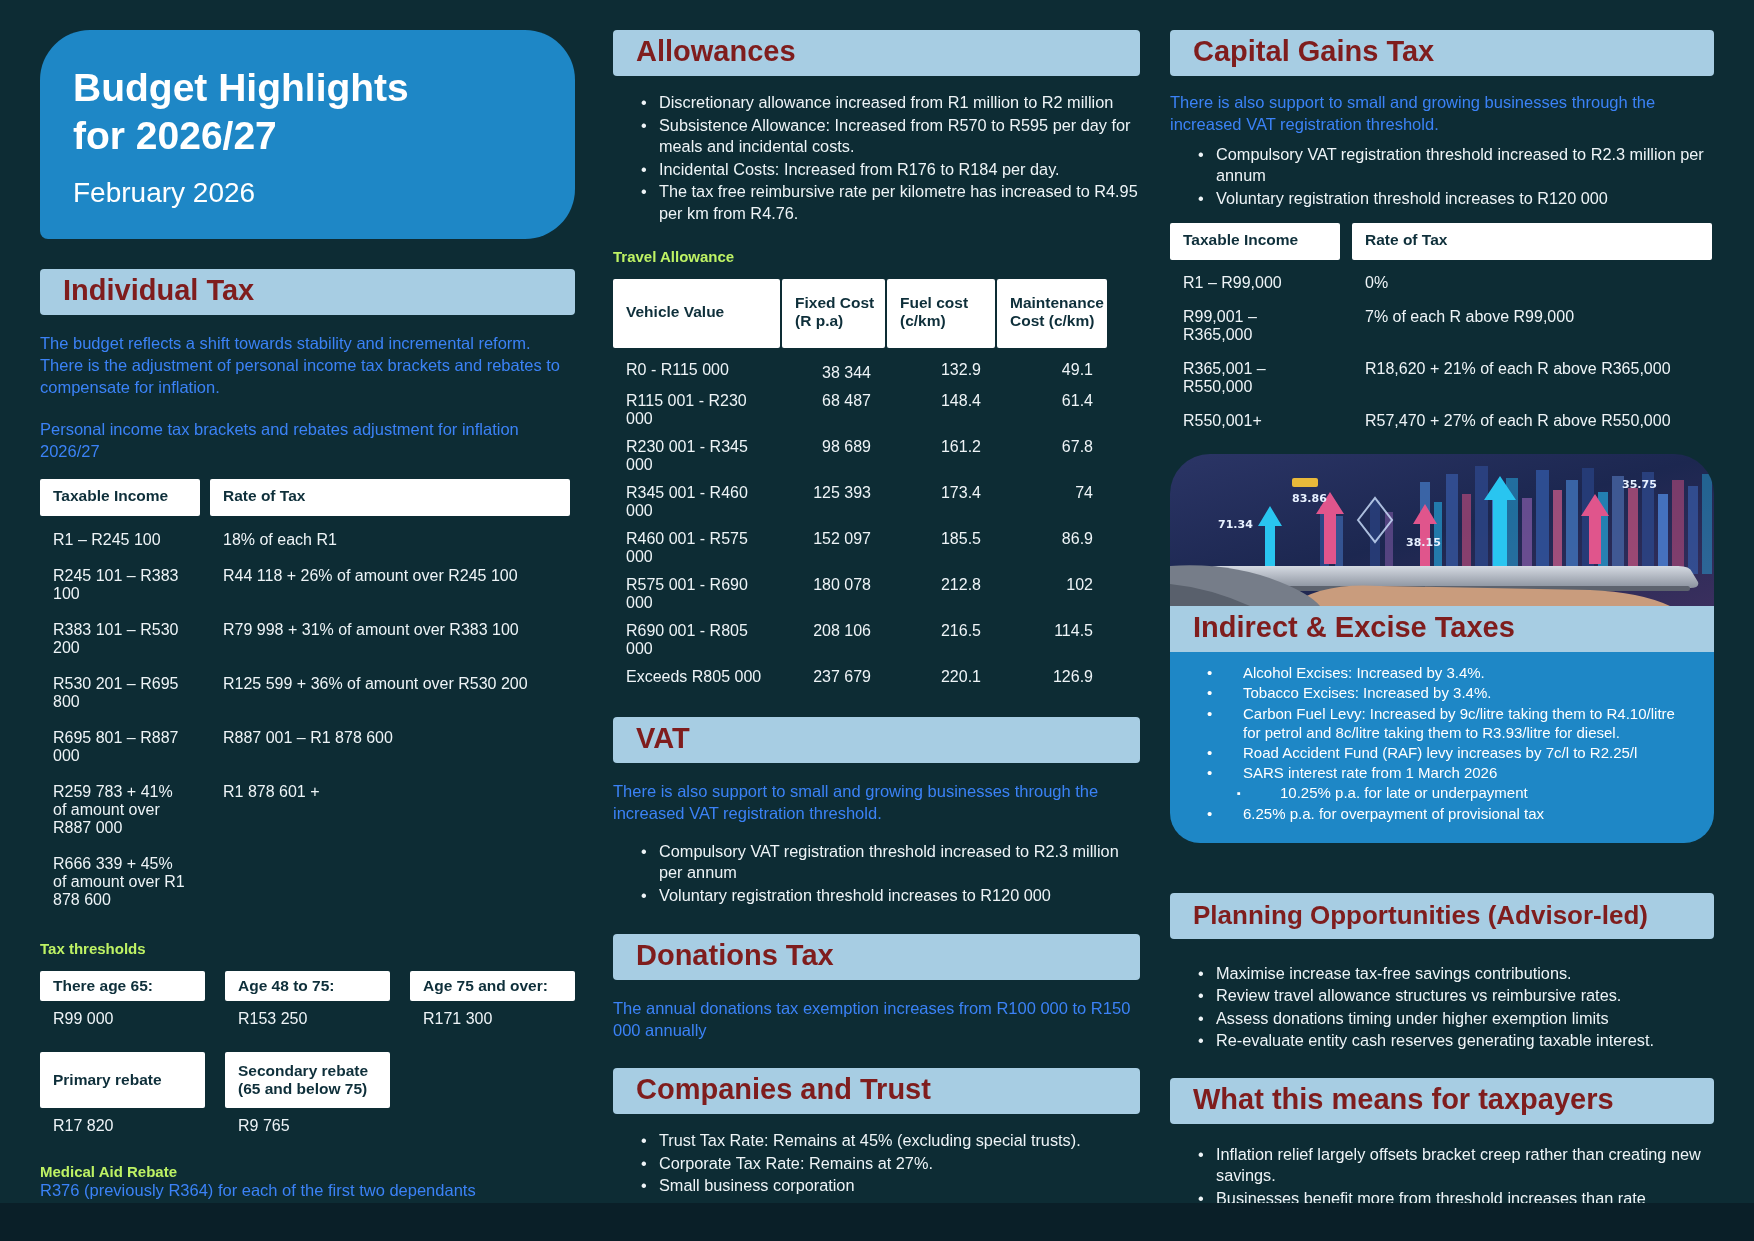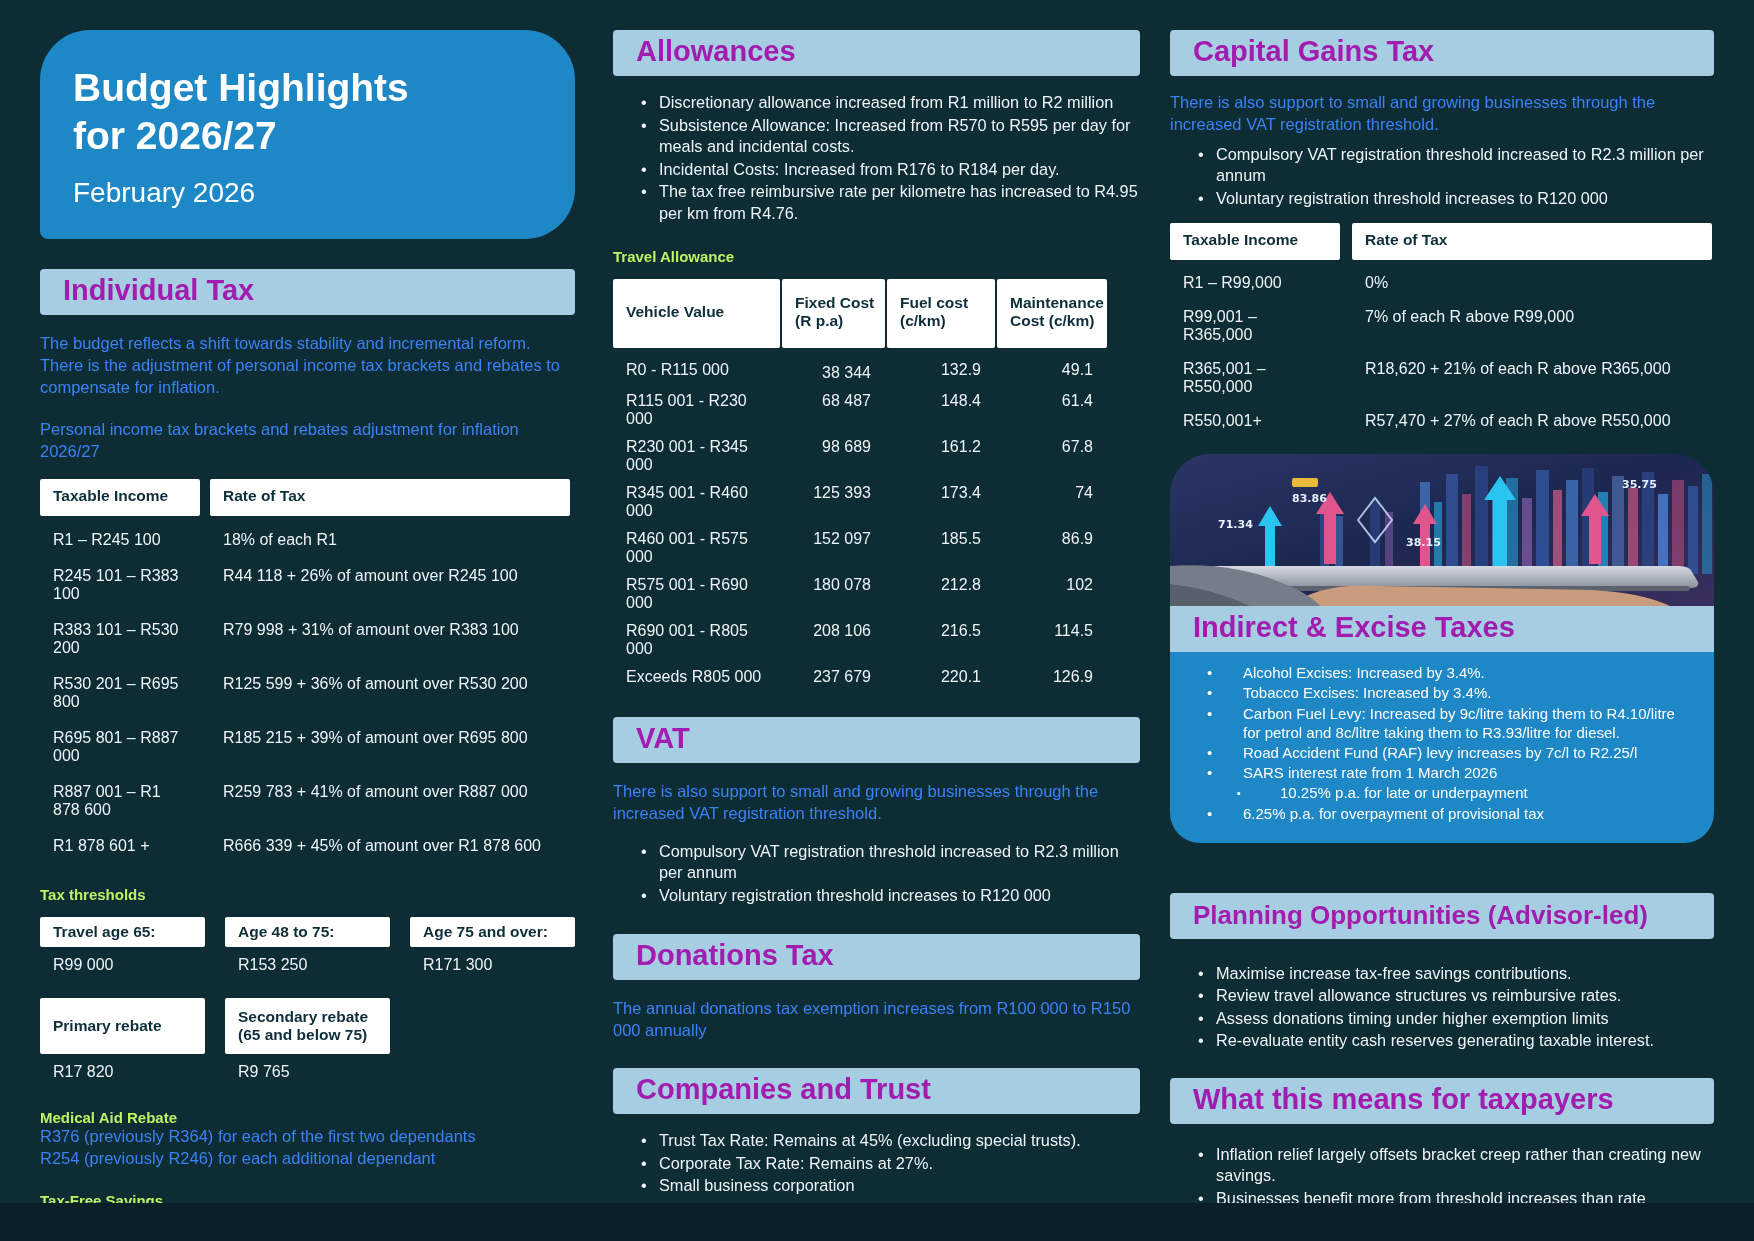--- a/index.html
+++ b/index.html
@@ -13,21 +13,21 @@
   #col1{left:40px;width:535px;}
   #col2{left:613px;width:527px;}
   #col3{left:1170px;width:544px;}
 
   
   .hero{background:#1e87c6;border-radius:50px 50px 50px 8px;padding:34px 28px 30px 33px;}
   .hero .t{font-size:39px;font-weight:bold;line-height:1.22;color:#fff;}
   .hero .s{font-size:28px;margin-top:18px;color:#fff;}
 
   
-  .band{background:#a7cde3;color:#a21caf;font-weight:bold;font-size:29px;
+  .band{background:#a7cde3;color:#7f1d1d;font-weight:bold;font-size:29px;
         padding:5px 10px 8px 23px;border-radius:4px;}
   .band.small{font-size:26px;padding-top:7px;}
 
   .body-text{font-size:16.5px;line-height:1.33;color:#3b82f6;}
   .mt8{margin-top:8px}.mt14{margin-top:14px}.mt16{margin-top:16px}.mt18{margin-top:18px}
   .mt20{margin-top:20px}.mt22{margin-top:22px}.mt24{margin-top:24px}.mt26{margin-top:26px}
   .mt28{margin-top:28px}.mt30{margin-top:30px}.mt50{margin-top:50px}
 
   .small-heading{font-size:15px;font-weight:bold;color:#bef264;}
 
@@ -94,32 +94,31 @@
 
     <div class="td" style="margin-top:6px">R1 – R245 100</div>
     <div class="td" style="margin-top:6px">18% of each R1</div>
     <div class="td">R245 101 – R383 100</div>
     <div class="td">R44 118 + 26% of amount over R245 100</div>
     <div class="td">R383 101 – R530 200</div>
     <div class="td">R79 998 + 31% of amount over R383 100</div>
     <div class="td">R530 201 – R695 800</div>
     <div class="td">R125 599 + 36% of amount over R530 200</div>
     <div class="td">R695 801 – R887 000</div>
-    <div class="td">R185 215 + 39% of amount over R695 800</div>
     <div class="td">R887 001 – R1 878 600</div>
     <div class="td">R259 783 + 41% of amount over R887 000</div>
     <div class="td">R1 878 601 +</div>
     <div class="td">R666 339 + 45% of amount over R1 878 600</div>
   </div>
 
   <div class="small-heading mt22">Tax thresholds</div>
 
   <div class="cards3 mt14">
     <div>
-      <div class="mini-th">Travel age 65:</div>
+      <div class="mini-th">There age 65:</div>
       <div class="mini-val">R99 000</div>
     </div>
     <div>
       <div class="mini-th">Age 48 to 75:</div>
       <div class="mini-val">R153 250</div>
     </div>
     <div>
       <div class="mini-th">Age 75 and over:</div>
       <div class="mini-val">R171 300</div>
     </div>

